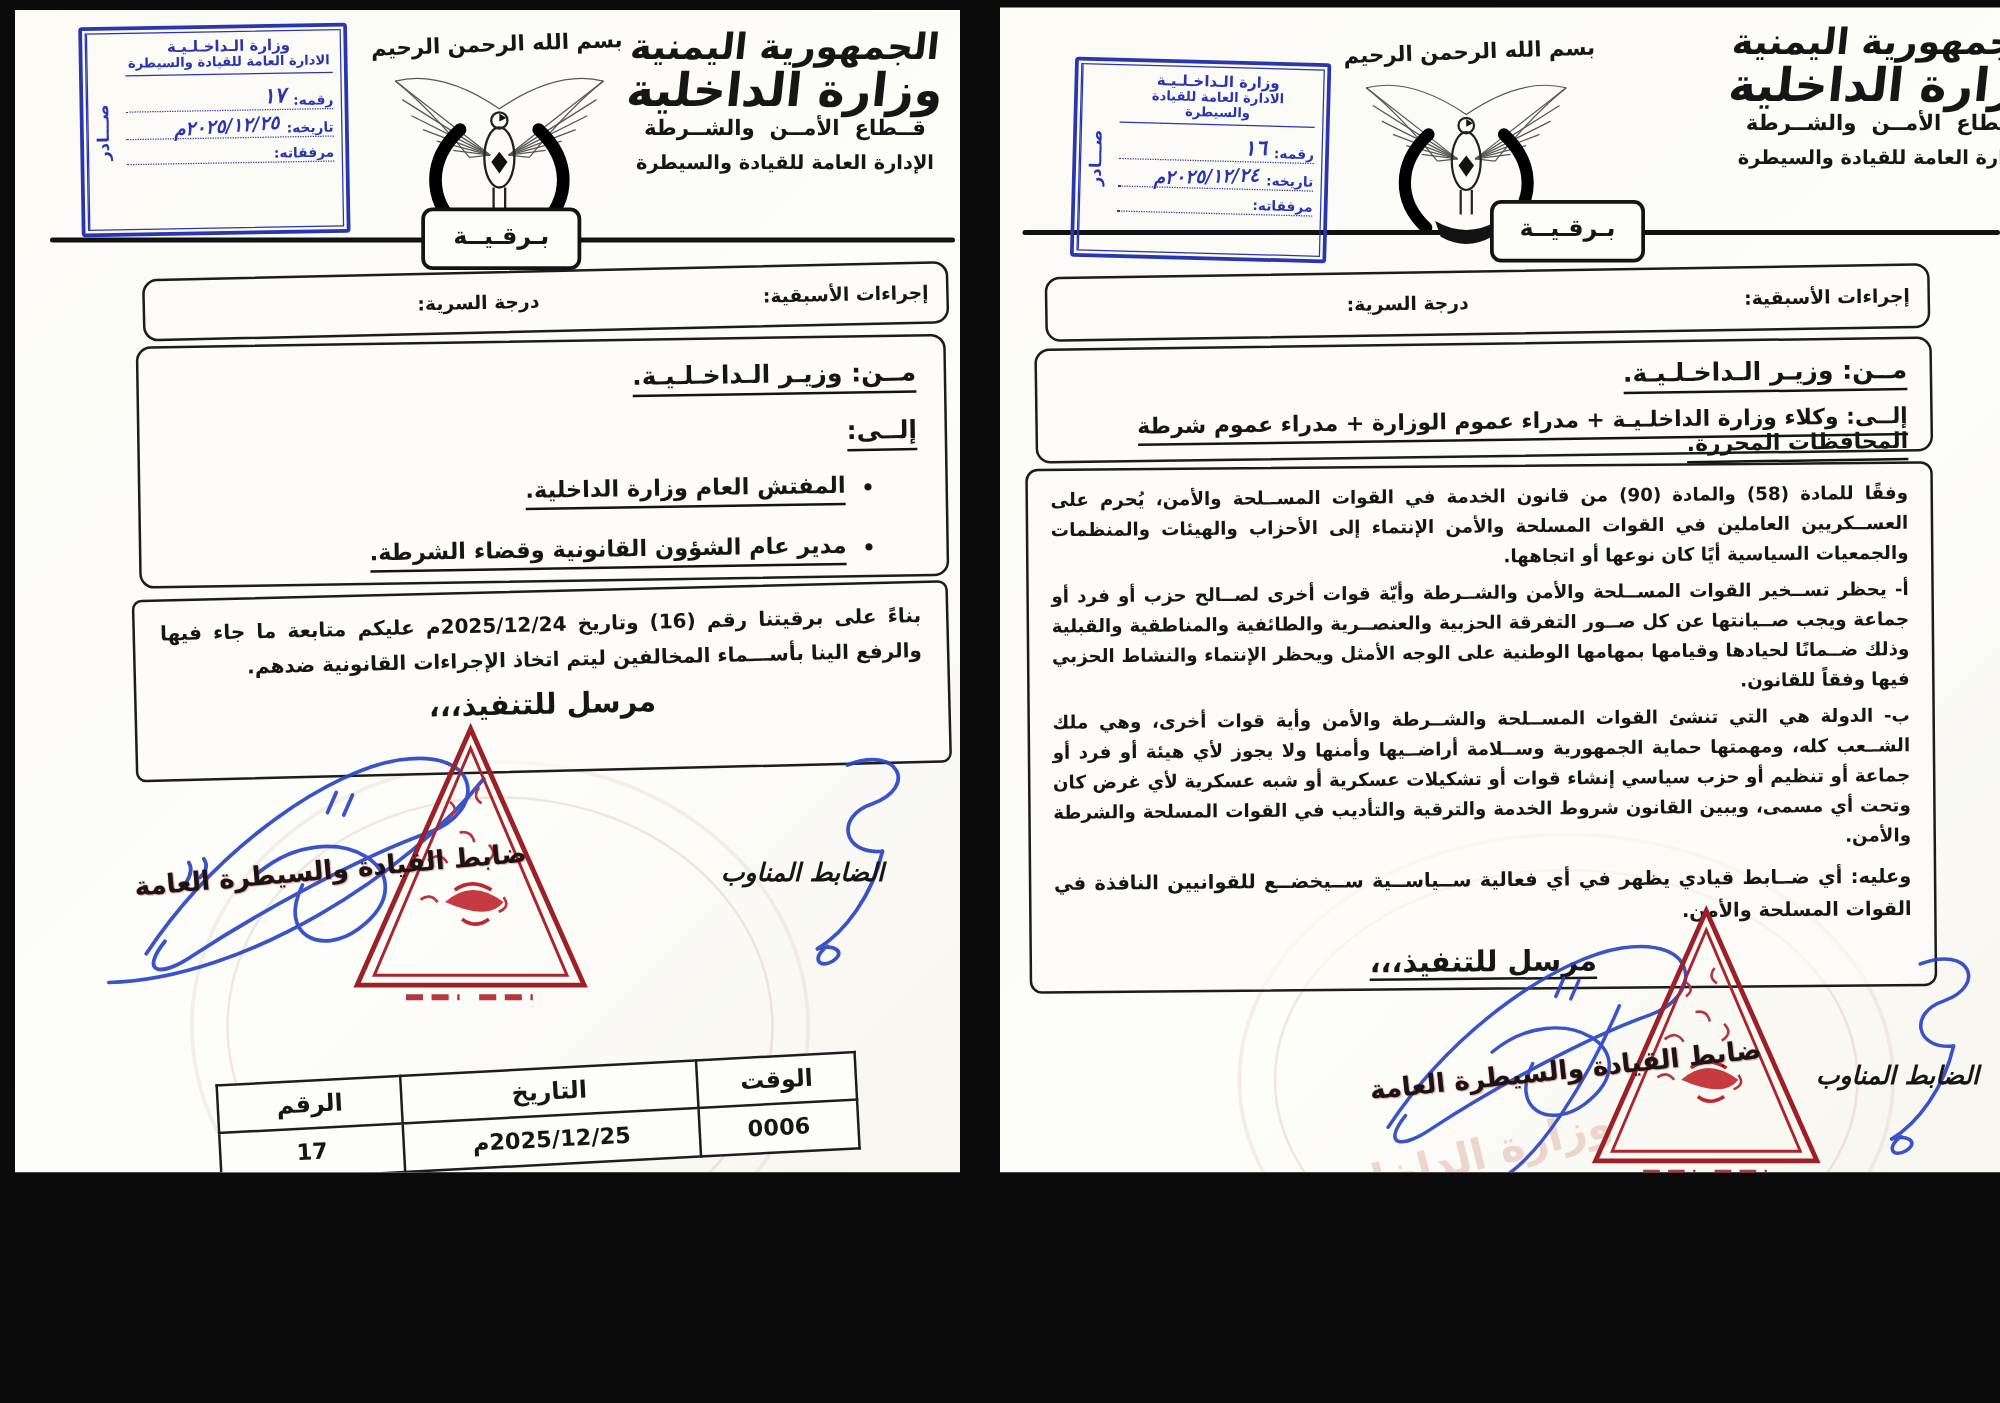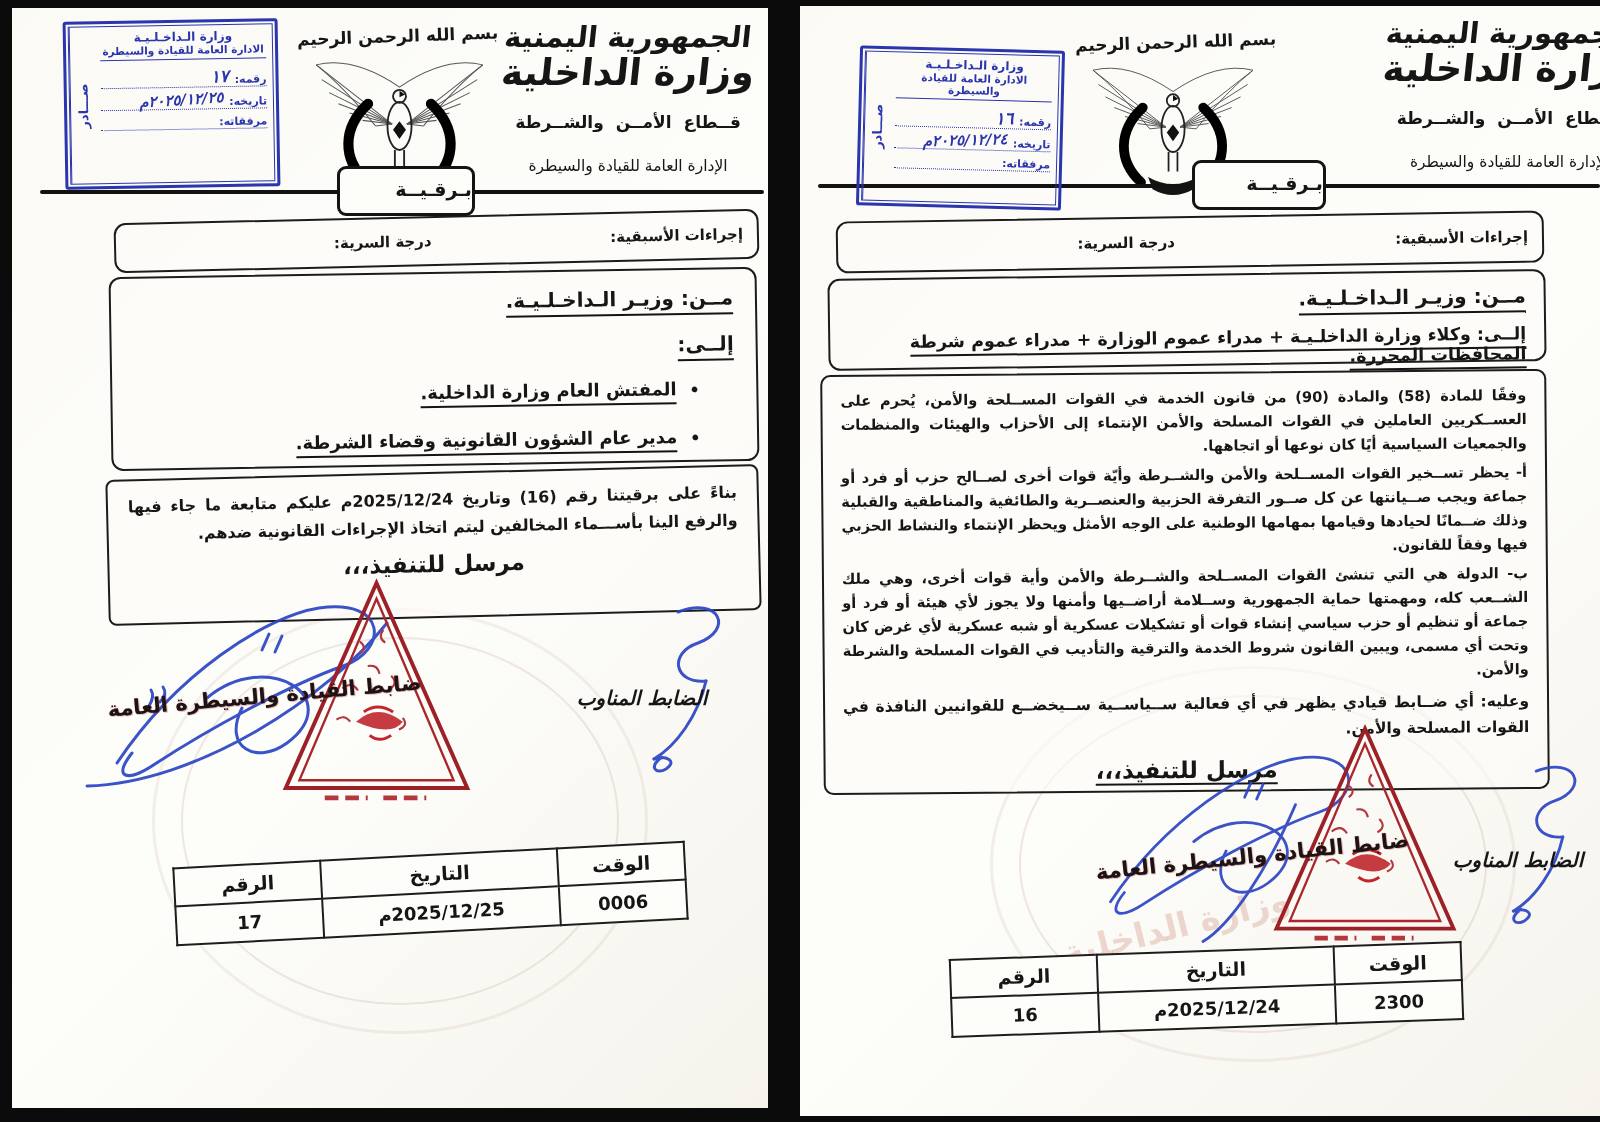--- a/index.html
+++ b/index.html
@@ -1,30 +1,30 @@
 <!DOCTYPE html>
 <html lang="ar"><head>
 <meta charset="utf-8">
 <style>
   html,body{margin:0;padding:0;background:#0b0b0b;}
-  .stage{position:relative;width:1600px;height:1122px;background:#0b0b0b;overflow:hidden;
+  .stage{position:relative;width:1600px;height:938px;background:#0b0b0b;overflow:hidden;
          font-family:"DejaVu Sans",sans-serif;color:#161616;}
   .page{position:absolute;background:linear-gradient(135deg,#fbfaf5 0%,#fdfdfa 55%,#f5f3ec 100%);
         overflow:hidden;direction:rtl;}
   .abs{position:absolute;}
   
   .bismillah{font-size:17px;font-weight:700;text-align:center;transform:rotate(-2deg);letter-spacing:.5px;}
   .orgblock{text-align:center;line-height:1.05;}
   .org1{font-size:29px;font-weight:700;letter-spacing:1px;transform:skewX(-6deg);}
   .org2{font-size:37px;font-weight:700;letter-spacing:2px;transform:skewX(-6deg);margin-top:2px;}
-  .org3{font-size:17px;font-weight:700;margin-top:21px;word-spacing:6px;}
-  .org4{font-size:15.5px;font-weight:400;margin-top:26px;}
+  .org3{font-size:17px;font-weight:700;margin-top:2px;word-spacing:6px;}
+  .org4{font-size:15.5px;font-weight:700;margin-top:9px;}
   .rule{background:#121212;height:4px;border-radius:2px;}
-  .telegram{border:3px solid #141414;border-radius:9px;background:#fdfdfa;
-            font-size:19px;font-weight:700;line-height:40px;letter-spacing:3px;z-index:3;padding-left:10px;}
+  .telegram{border:3px solid #141414;border-radius:9px;background:#fdfdfa;text-align:center;
+            font-size:19px;font-weight:700;line-height:40px;letter-spacing:3px;z-index:3;}
   
   .stampbox{border:3px solid #2a35ae;border-radius:3px;padding:2px;z-index:2;}
   .stampin{border:1.6px solid #2a35ae;height:100%;box-sizing:border-box;display:flex;flex-direction:row;color:#2a35ae;}
   .stampmain{flex:1;padding:4px 6px 2px;display:flex;flex-direction:column;}
   .stampside{width:24px;border-left:1.6px solid #2a35ae;display:flex;align-items:center;justify-content:center;}
   .sidetxt{writing-mode:vertical-rl;transform:rotate(180deg);font-size:13px;font-weight:700;letter-spacing:6px;color:#2a35ae;}
   .st1{font-size:12px;font-weight:700;text-align:center;}
   .st2{font-size:10.5px;font-weight:700;text-align:center;border-bottom:1.6px solid #2a35ae;padding-bottom:3px;margin-bottom:4px;}
   .strow{font-size:11px;font-weight:700;border-bottom:1.5px dotted #2a35ae;margin-top:3px;display:flex;align-items:flex-end;gap:6px;min-height:18px;}
   .shand{font-family:"DejaVu Serif","DejaVu Sans",sans-serif;font-style:italic;font-size:17px;font-weight:700;transform:rotate(-3deg);letter-spacing:1px;}

